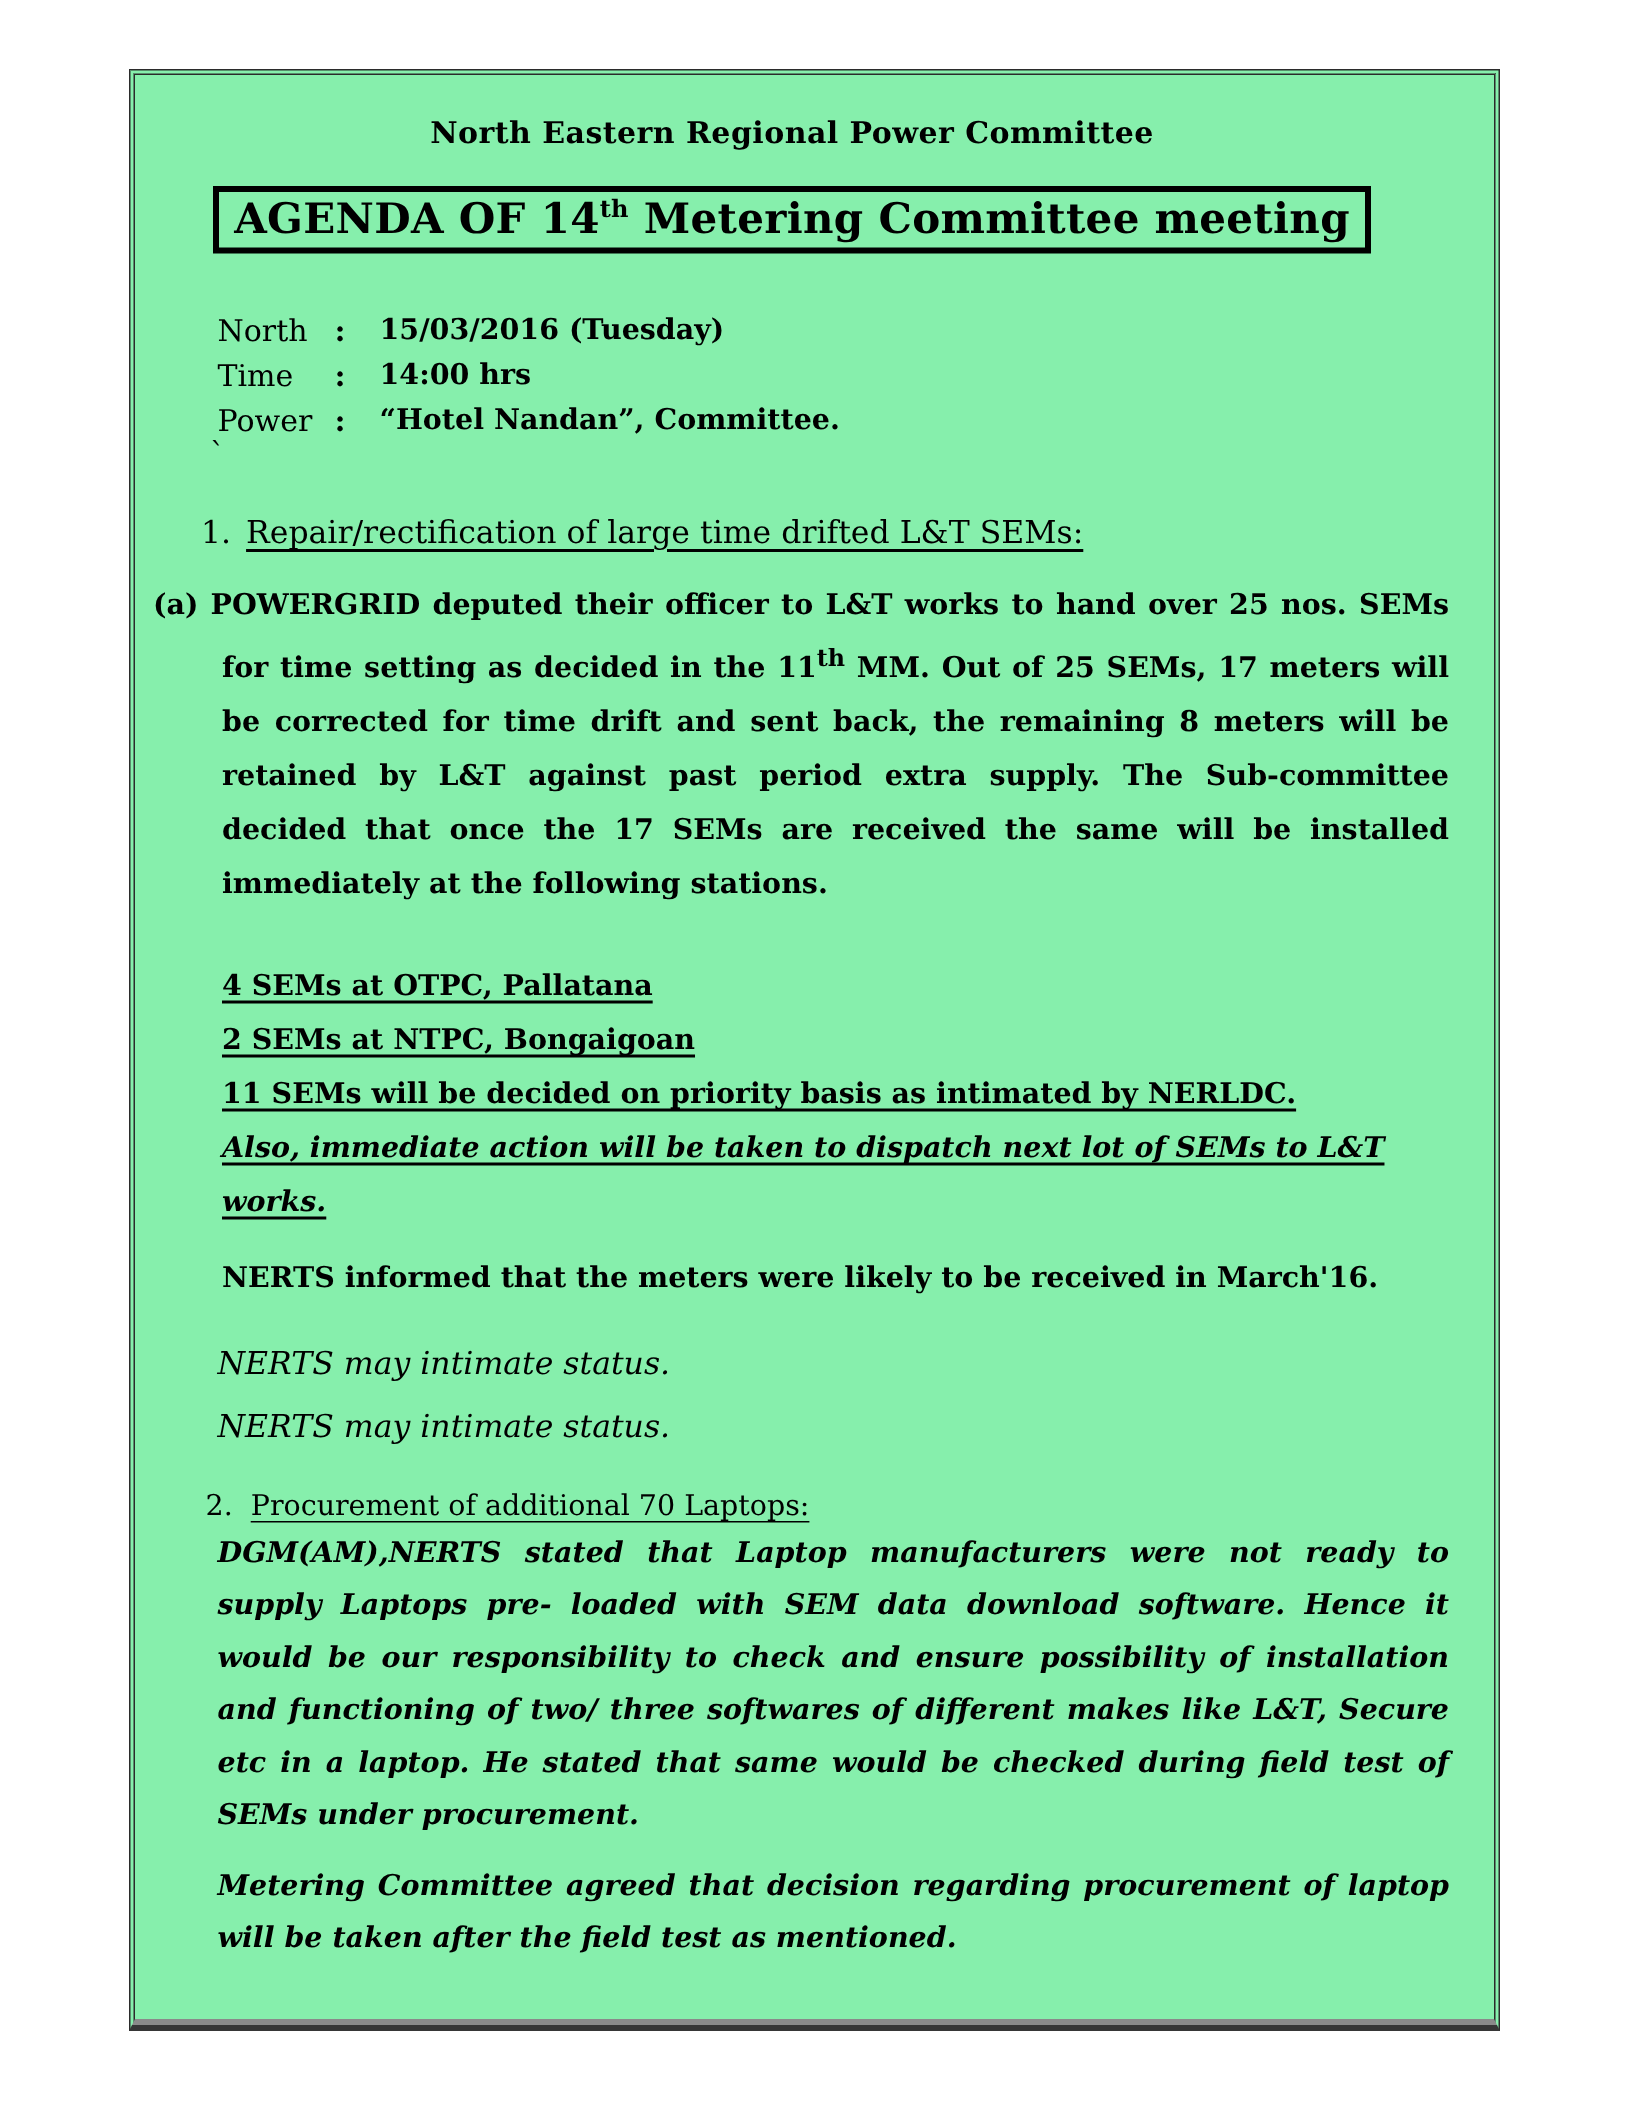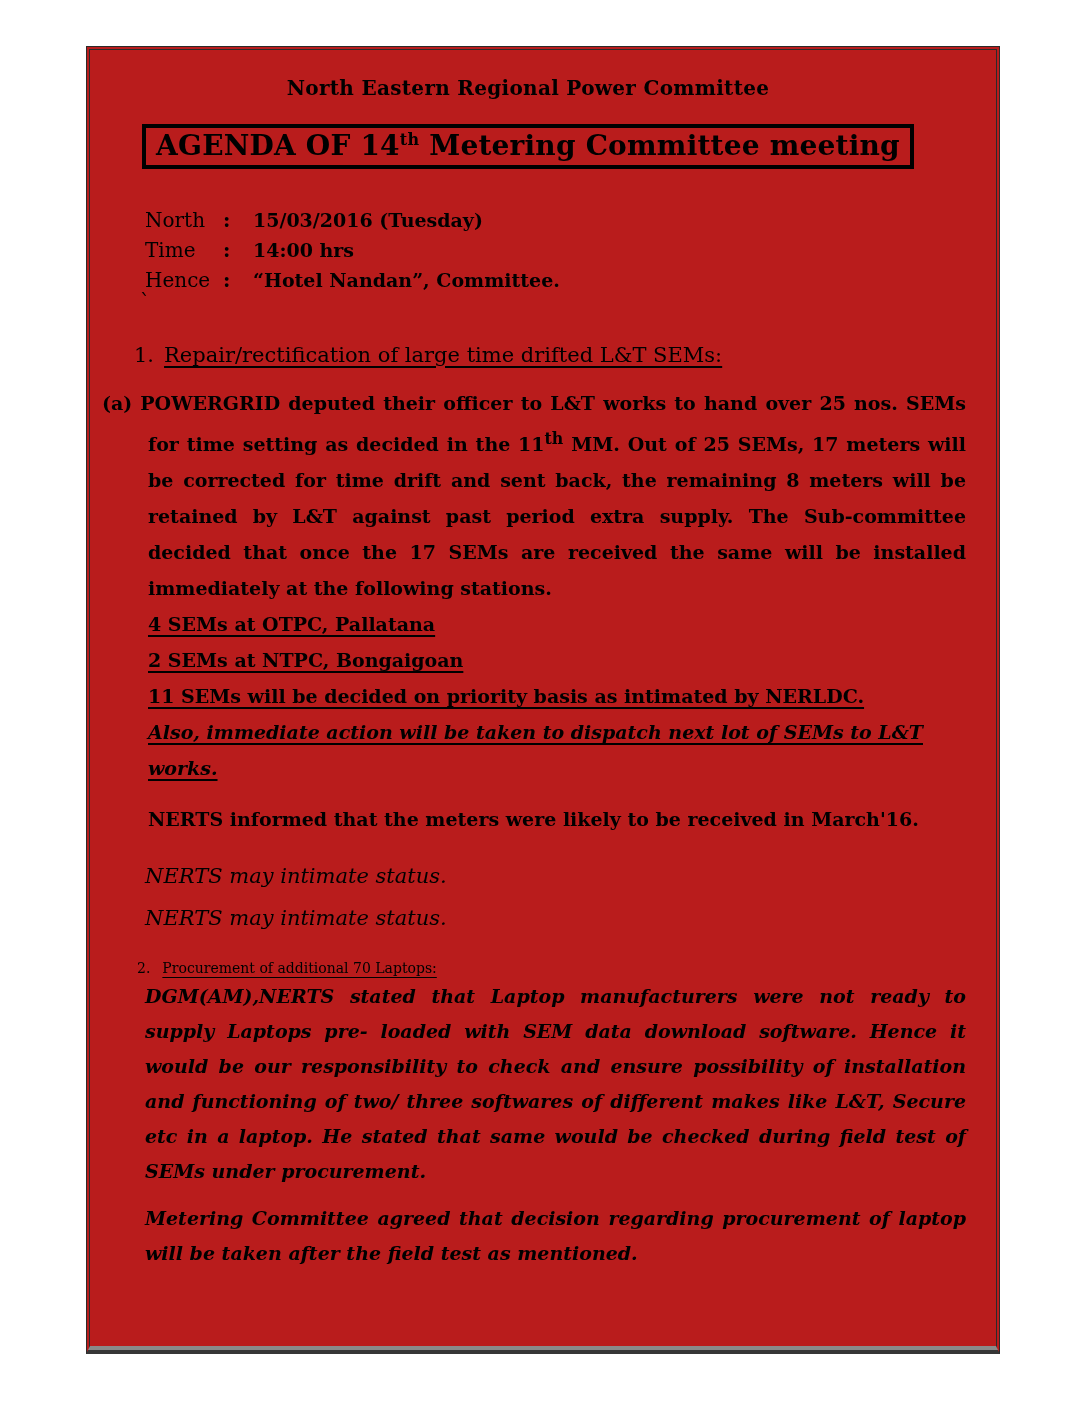--- a/index.html
+++ b/index.html
@@ -17,21 +17,21 @@
   }
   .page-frame {
     position: absolute;
     left: 86px;
     top: 46px;
     width: 914px;
     height: 1308px;
     box-sizing: border-box;
     border: 4px double #2b2b2b;
     border-bottom: 8px ridge #8a8a8a;
-    background: #b91c1c;
+    background: #86efac;
   }
   .inner {
     position: relative;
     width: 100%;
     height: 100%;
     box-sizing: border-box;
     padding: 0 30px 0 0;
   }
   .doc-header {
     margin-top: 26px;
@@ -98,20 +98,21 @@
     font-weight: bold;
     font-size: 19px;
     line-height: 36px;
   }
   .para-a .item-label { margin-right: 8px; }
   .station-lines {
     margin-left: 58px;
     font-weight: bold;
     font-size: 19px;
     line-height: 36px;
+    margin-top: 32px;
   }
   .station-line .u { text-decoration-thickness: 2px; }
   .action-line {
     margin-left: 58px;
     font-weight: bold;
     font-style: italic;
     font-size: 19px;
     line-height: 36px;
   }
   .action-line .u { text-decoration-thickness: 2px; }
@@ -134,21 +135,21 @@
   }
   .para-b .item-label { font-weight: bold; margin-right: 6px; font-size: 19px; }
   .para-b .b-body { font-weight: bold; font-size: 19px; }
   .status-italic-b {
     margin: 18px 0 0 55px;
     font-style: italic;
     font-size: 21px;
   }
   .sec2-heading {
     margin: 30px 0 0 47px;
-    font-size: 14px;
+    font-size: 19px;
   }
   .sec2-heading .sec-num { margin-right: 12px; }
   .para-italic {
     margin: 3px 0 0 55px;
     text-align: justify;
     font-weight: bold;
     font-style: italic;
     font-size: 19px;
     line-height: 35px;
   }
@@ -178,21 +179,21 @@
         <span class="meta-label">North</span>
         <span class="meta-sep">:</span>
         <span class="meta-value">15/03/2016 (Tuesday)</span>
       </div>
       <div class="meta-row">
         <span class="meta-label">Time</span>
         <span class="meta-sep">:</span>
         <span class="meta-value">14:00 hrs</span>
       </div>
       <div class="meta-row">
-        <span class="meta-label">Hence</span>
+        <span class="meta-label">Power</span>
         <span class="meta-sep">:</span>
         <span class="meta-value">“Hotel Nandan”, Committee.</span>
       </div>
     </div>
 
     <div class="stray-mark">`</div>
 
     <div class="sec1-heading">
       <span class="sec-num">1.</span><span class="u">Repair/rectification of large time drifted L&amp;T SEMs:</span>
     </div>

